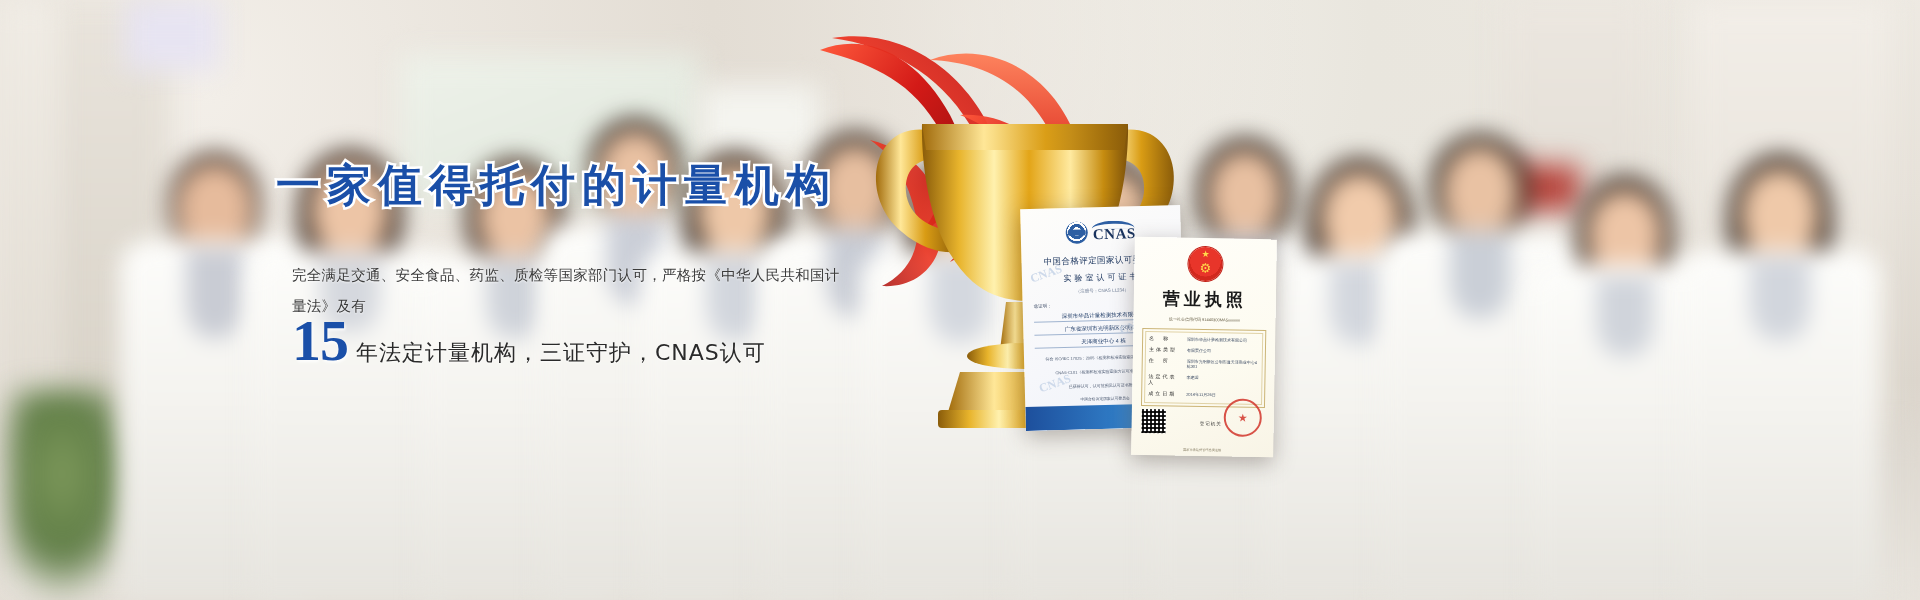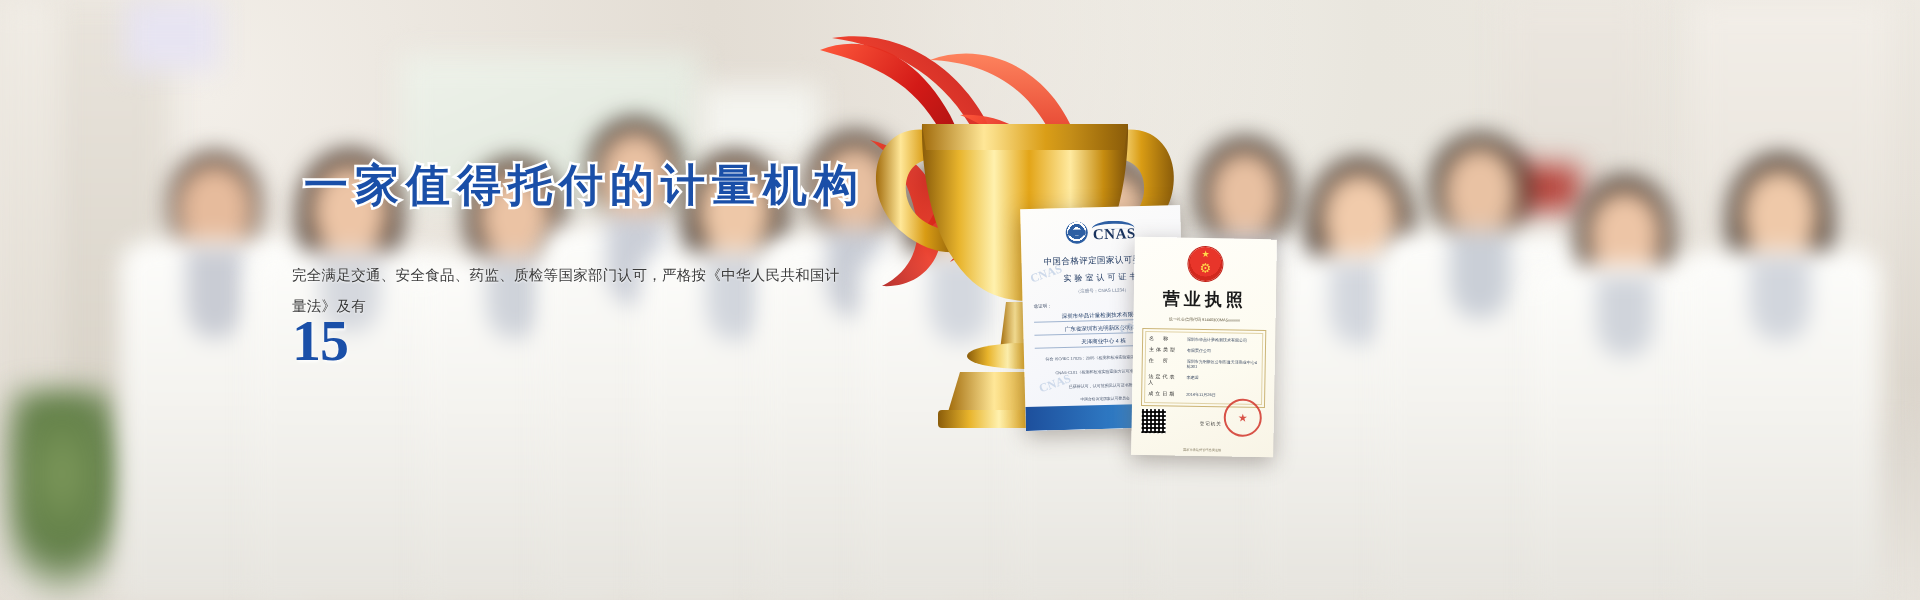--- a/index.html
+++ b/index.html
@@ -109,21 +109,21 @@
               border-radius:50%; border:2px solid #d2352b; color:#d2352b;
               display:flex; align-items:center; justify-content:center;
               font-size:4px; opacity:.85; }
   .lic-seal::after { content:"★"; position:absolute; font-size:11px; }
   .lic-stamp-lbl { position:absolute; right:52px; bottom:30px; font-size:4.5px; color:#2a2a2a;
                    letter-spacing:1px; }
   .lic-bottom { position:absolute; left:0; right:0; bottom:4px; text-align:center;
                 font-size:3.2px; color:#8b8269; }
 
   
-  .headline { position:absolute; left:304px; top:158px; width:600px; height:52px; }
+  .headline { position:absolute; left:276px; top:158px; width:600px; height:52px; }
   .headline svg { width:100%; height:100%; overflow:visible; }
   .headline text { font-family:"DejaVu Sans",sans-serif; font-size:44px; font-weight:bold;
                    fill:#1a4fa8; stroke:#fff; stroke-width:5px; paint-order:stroke fill;
                    letter-spacing:7px; }
 
   .body-copy { position:absolute; left:292px; top:231px; width:560px;margin-top:29px; }
   .body-copy p { font-size:14.5px; color:#3b3b3b; line-height:31px; letter-spacing:.3px;
                  font-family:"DejaVu Sans",sans-serif;
                  text-shadow:0 1px 2px rgba(255,255,255,.85); }
 
@@ -363,15 +363,16 @@
       <text x="0" y="42">一家值得托付的计量机构</text>
     </svg>
   </div>
 
   <div class="body-copy">
     <p>完全满足交通、安全食品、药监、质检等国家部门认可，严格按《中华人民共和国计量法》及有</p>
   </div>
 
   <div class="tagline">
     <span class="num">15</span>
+    <span class="rest">年法定计量机构，三证守护，CNAS认可</span>
   </div>
 
 </div>
 
 </body></html>

